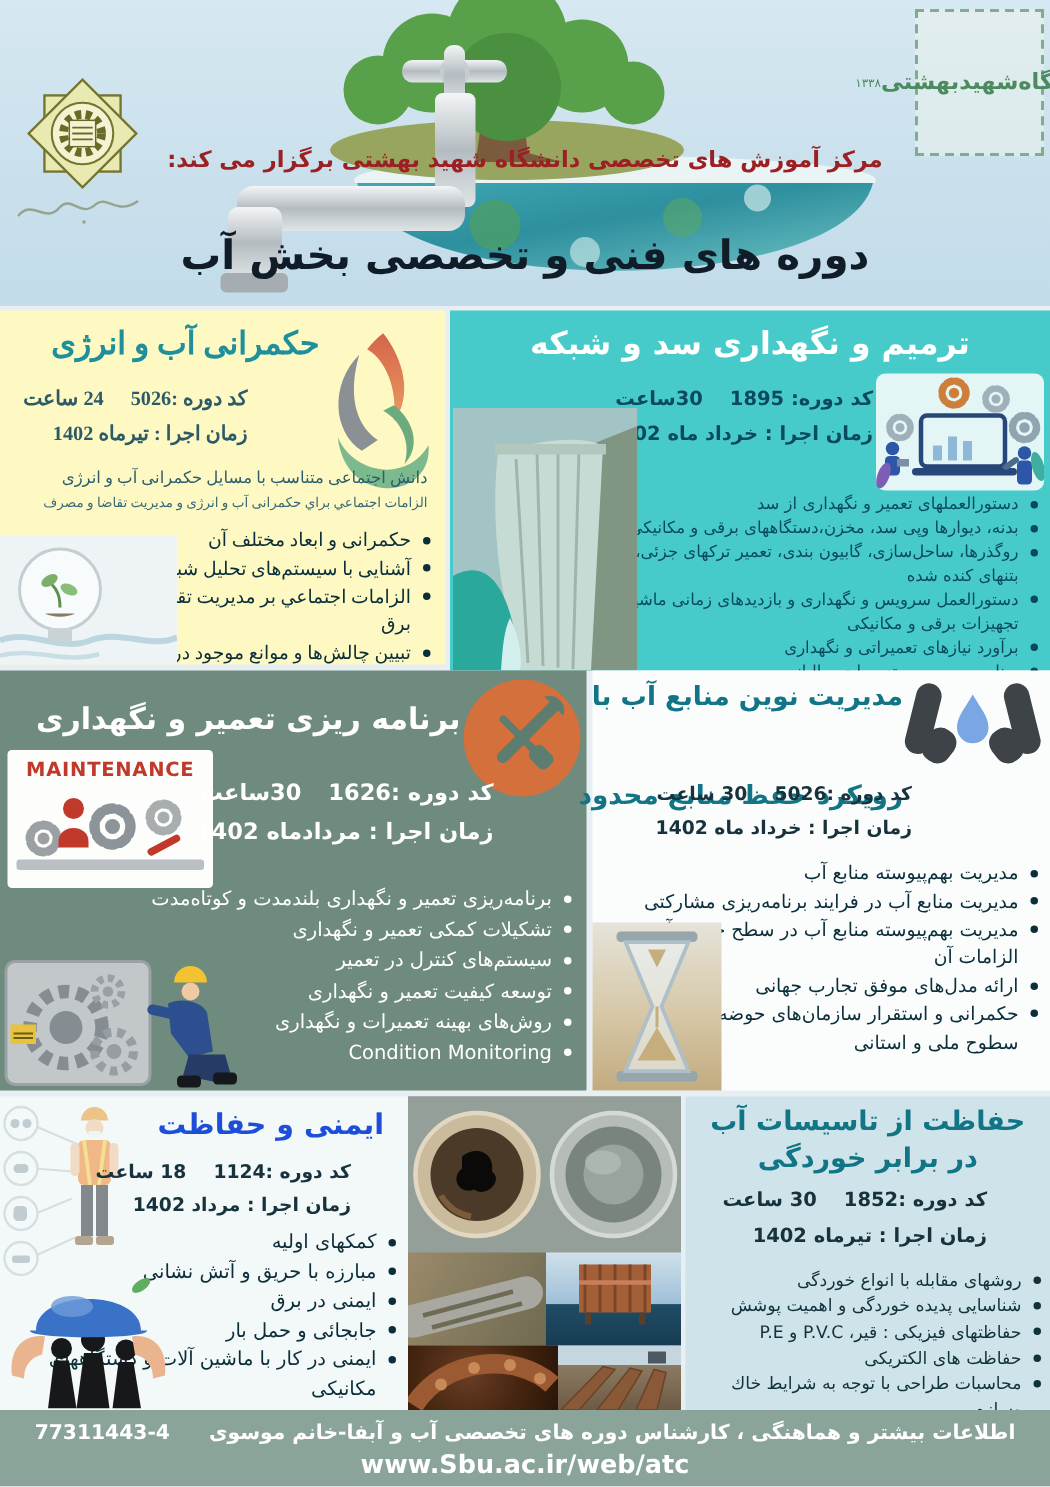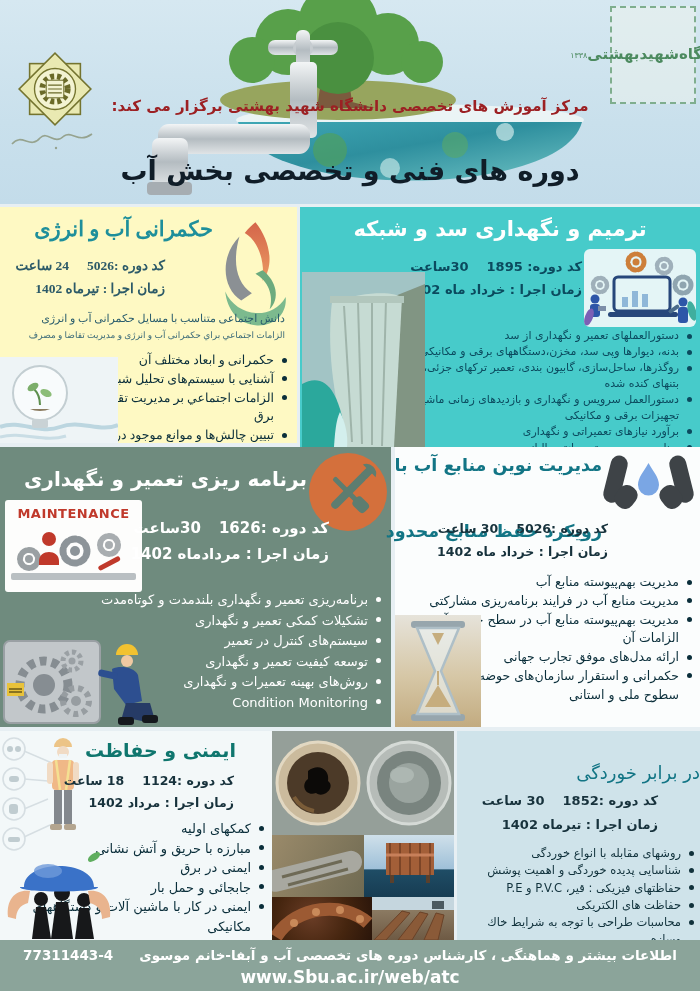--- a/index.html
+++ b/index.html
@@ -71,38 +71,38 @@
   
   #hands-icon{right:4px;top:2px;width:95px;height:72px;}
   #modern-title1{right:98px;top:8px;font-size:17.5px;font-weight:bold;color:#127585;white-space:nowrap;}
   #modern-title2{right:98px;top:34px;font-size:17.5px;font-weight:bold;color:#127585;white-space:nowrap;margin-top:40px;}
   #modern-info1{right:92px;top:74px;font-size:12.5px;color:#17323c;}
   #modern-info2{right:92px;top:97px;font-size:12.5px;color:#17323c;font-weight:bold;}
   #modern-bullets{top:126px;right:8px;width:292px;font-size:12.5px;color:#0a2e3a;line-height:1.5;}
   #hourglass-img{left:0;top:168px;width:86px;height:112px;background:linear-gradient(180deg,#e6e3da 0%,#d6c7a6 55%,#c2ab80 100%);}
 
   
-  #safety-title{right:36px;top:8px;font-size:19px;font-weight:bold;color:#0f766e;}
+  #safety-title{right:16px;top:8px;font-size:19px;font-weight:bold;color:#1d4ed8;}
   #safety-info1{right:38px;top:42px;font-size:12.5px;color:#17323c;}
   #safety-info2{right:38px;top:64px;font-size:12.5px;color:#17323c;font-weight:bold;}
   #safety-bullets{top:88px;right:8px;width:258px;font-size:13px;color:#0a2e3a;line-height:1.5;}
   #ppe-img{left:0;top:2px;width:106px;height:118px;opacity:.6;}
   #helmet-img{left:6px;top:116px;width:106px;height:92px;}
 
   
   .tile{position:absolute;overflow:hidden;}
   #tile-sections{left:0;top:0;width:182px;height:104px;background:#959f99;}
   #tile-buried{left:0;top:104px;width:92px;height:62px;background:linear-gradient(120deg,#9a8a6a,#6f6a52);}
   #tile-tank{left:92px;top:104px;width:90px;height:62px;background:linear-gradient(180deg,#cfe0ea 0%,#9fc0d8 55%,#1f4d66 56%,#173c52 100%);}
   #tile-flange{left:0;top:166px;width:100px;height:43px;background:radial-gradient(circle at 40% 45%,#6a3d26 0%,#45250f 55%,#2a150a 100%);}
   #tile-pipeline{left:100px;top:166px;width:82px;height:43px;background:linear-gradient(180deg,#c5d6de 0%,#c5d6de 30%,#8b7a62 31%,#6e5a44 100%);}
 
   
   #cor-title1{left:0;right:0;top:6px;text-align:center;font-size:18px;font-weight:bold;color:#127585;}
-  #cor-title2{left:0;right:0;top:31px;text-align:right;font-size:18px;font-weight:normal;color:#127585;}
+  #cor-title2{left:0;right:0;top:31px;text-align:center;font-size:18px;font-weight:bold;color:#127585;}
   #cor-info1{right:42px;top:62px;font-size:13px;color:#17323c;}
   #cor-info2{right:42px;top:86px;font-size:13px;color:#17323c;font-weight:bold;}
   #cor-bullets{top:114px;right:6px;width:234px;font-size:11.5px;color:#11323c;line-height:1.5;}
 
   
   #footer-line1{left:0;right:0;top:7px;display:flex;justify-content:center;gap:26px;color:#ffffff;font-weight:bold;font-size:13.5px;}
   #footer-line2{left:0;right:0;top:27px;text-align:center;color:#ffffff;font-weight:bold;font-size:17px;direction:ltr;}
 </style>
 </head>
 <body>
@@ -494,20 +494,21 @@
         <g fill="#8a5a38" stroke="#6a4228" stroke-width="1">
           <path d="M2,43 L30,14 L38,16 L14,43 Z"></path>
           <path d="M26,43 L48,15 L56,17 L40,43 Z"></path>
           <path d="M52,43 L64,16 L72,18 L66,43 Z"></path>
         </g>
       </svg>
     </div>
   </div>
 
   <div id="sec-corrosion" class="panel">
+    <div id="cor-title1" class="abs">حفاظت از تاسیسات آب</div>
     <div id="cor-title2" class="abs">در برابر خوردگی</div>
     <div id="cor-info1" class="info-row">
       <span>کد دوره :1852</span>
       <span>30 ساعت</span>
     </div>
     <div id="cor-info2" class="abs">زمان اجرا : تیرماه 1402</div>
     <ul id="cor-bullets" class="bullets">
       <li>روشهای مقابله با انواع خوردگی</li>
       <li>شناسایی پدیده خوردگی و اهمیت پوشش</li>
       <li>حفاظتهای فیزیکی :  قیر، P.V.C و P.E</li>

